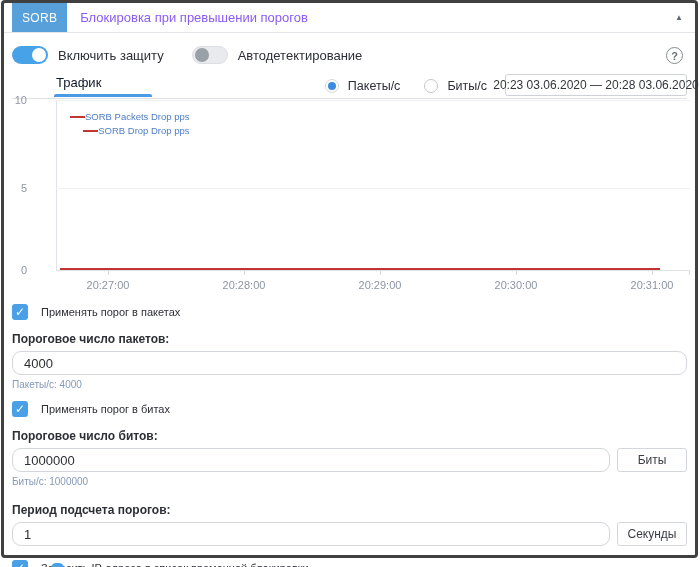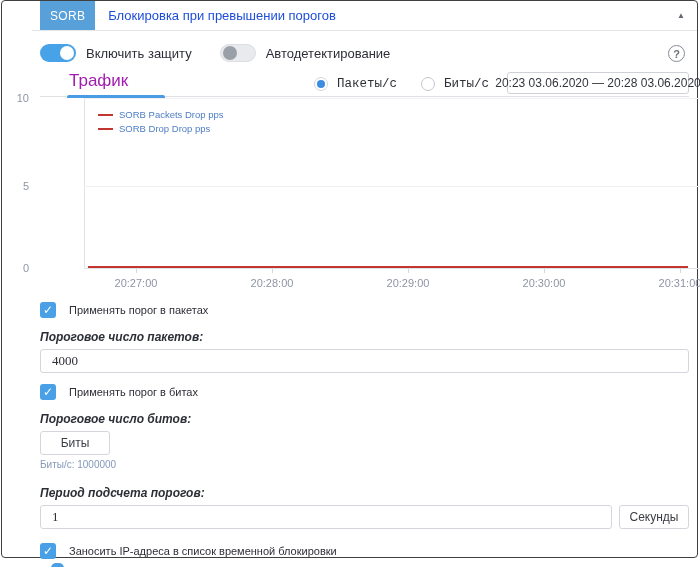--- a/index.html
+++ b/index.html
@@ -1,72 +1,72 @@
 <!DOCTYPE html>
 <html><head>
 <meta charset="utf-8">
 <style>
   * { margin:0; padding:0; box-sizing:border-box; }
   html,body { width:700px; height:567px; background:#fff; font-family:"Liberation Sans","DejaVu Sans",sans-serif; color:#2d2f36; overflow:hidden; }
-  .panel { position:absolute; left:1px; top:0; width:697px; height:558px; background:#fff; border:1px solid #404040; border-radius:4px;padding-left:30px; }
+  .panel { position:absolute; left:1px; top:0; width:697px; height:558px; background:#fff; border:3px solid #404040; border-radius:4px; }
 
   
   .panel-header { height:30px; display:flex; align-items:center; border-bottom:1px solid #e3e5e9; border-radius:4px 4px 0 0; overflow:hidden; }
   .sorb-tab { margin-left:8px; height:30px; min-width:54px; padding:0 10px; background:#58a0da; color:#fff; font-size:12px; display:flex; align-items:center; justify-content:center; letter-spacing:.3px; }
-  .panel-title { margin-left:13px; font-size:13px; color:#1d4ed8;text-align:right; }
+  .panel-title { margin-left:13px; font-size:13px; color:#8b5cf6;text-align:right; }
   .collapse-arrow { margin-left:auto; margin-right:12px; font-size:8px; color:#606770; cursor:pointer; }
 
   .panel-body { padding:0 8px; }
 
   
   .toggles-row { display:flex; align-items:center; height:32px; margin-top:6px; position:relative; }
   .toggle { width:36px; height:18px; border-radius:9px; position:relative; flex:none; cursor:pointer; }
   .toggle.on { background:#48a2e8; }
   .toggle.on .knob { position:absolute; right:2px; top:2px; width:14px; height:14px; border-radius:50%; background:#fff; }
   .toggle.off { background:#e8eaee; border:1px solid #dcdee2; }
   .toggle.off .knob { position:absolute; left:2px; top:1px; width:14px; height:14px; border-radius:50%; background:#9aa0a8; }
   .toggle-label { font-size:13px; margin-left:10px; margin-right:28px; }
   .help-icon { position:absolute; right:4px; top:8px; width:17px; height:17px; border:1.6px solid #848b94; border-radius:50%; color:#6b727c; font-size:11px; font-weight:bold; display:flex; align-items:center; justify-content:center; cursor:pointer; }
 
   
   .controls-row { display:flex; align-items:center; height:26px; margin-top:2px; border-bottom:1px solid #dfe1e5; position:relative; }
-  .traffic-tab { margin-left:29px; font-size:17px; color:#a21caf; padding-bottom:6px; position:relative; cursor:pointer; }
+  .traffic-tab { margin-left:44px; font-size:13px; color:#0f172a; padding-bottom:6px; position:relative; cursor:pointer; }
   .traffic-tab .tab-underline { position:absolute; left:-2px; bottom:-1px; width:98px; height:3px; background:#4a9ae4; border-radius:2px 2px 0 0; }
   .radios { margin-left:auto; display:flex; align-items:center; gap:24px; margin-right:18px; }
-  .radio-item { display:flex; align-items:center; gap:9px; cursor:pointer;font-family:Liberation Mono, monospace; }
+  .radio-item { display:flex; align-items:center; gap:9px; cursor:pointer; }
   .radio-circle { width:14px; height:14px; border-radius:50%; border:1px solid #c3c7cd; background:#fff; position:relative; flex:none; }
   .radio-item.selected .radio-circle { border-color:#d4d7db; }
   .radio-item.selected .radio-circle::after { content:""; position:absolute; left:2px; top:2px; width:8px; height:8px; border-radius:50%; background:#3c8ce0; }
   .radio-label { font-size:12.5px; }
   .date-range { width:182px; height:22px; border:1px solid #ced2d8; border-radius:3px; display:flex; align-items:center; justify-content:center; font-size:12px; color:#33353c; margin-bottom:2px; cursor:text; white-space:nowrap; }
 
   
   .chart { position:relative; height:194px; }
   .ytick { position:absolute; right:660px; width:30px; text-align:right; font-size:11px; color:#8d95a3; }
   .ytick.t10 { top:-5px; } .ytick.t5 { top:83px; } .ytick.t0 { top:165px; }
   .yaxis-line { position:absolute; left:44px; top:2px; width:1px; height:170px; background:#dfe2e7; }
   .gridline { position:absolute; left:44px; width:634px; height:1px; background:#eef0f3; }
   .g10 { top:1px; } .g5 { top:89px; }
   .xaxis-line { position:absolute; left:44px; top:171px; width:634px; height:1px; background:#dfe2e7; }
   .data-line { position:absolute; left:48px; top:169px; width:600px; height:2px; background:#c23531; }
   .legend { position:absolute; left:58px; top:12px; }
-  .legend-item { display:flex; align-items:center; gap:6px; margin-bottom:3px; cursor:pointer; }
+  .legend-item { display:flex; align-items:center; margin-bottom:3px; cursor:pointer;justify-content:flex-end; }
   .legend-mark { width:15px; height:2px; background:#c23531; flex:none; }
   .legend-text { font-size:9.5px; color:#4d7dc4; }
   .xtick-mark { position:absolute; top:172px; width:1px; height:4px; background:#d4d7dc; }
   .xtick-label { position:absolute; top:180px; width:70px; margin-left:-35px; text-align:center; font-size:11px; color:#8d95a3; }
 
   
   .form { margin-top:6px; }
   .cb-row { display:flex; align-items:center; margin:11px 0 0 0; cursor:pointer; }
   .checkbox { width:16px; height:16px; border-radius:3px; background:#4aa0e6; color:#fff; font-size:12px; line-height:16px; text-align:center; flex:none; }
   .cb-label { font-size:11px; margin-left:13px; }
-  .field-label { font-size:12px; font-weight:bold; margin:12px 0 5px 0; color:#2d2f36;font-style:italic; }
+  .field-label { font-size:12px; font-weight:bold; margin:12px 0 5px 0; color:#2d2f36; }
   .input-group { display:flex; gap:7px; }
-  .text-input { flex:1; height:24px; border:1px solid #d3d6db; border-radius:3px; padding:0 11px; font-size:13px; font-family:Liberation Serif, serif; color:#2d2f36; outline:none; background:#fff; }
+  .text-input { flex:1; height:24px; border:1px solid #d3d6db; border-radius:9px; padding:0 11px; font-size:13px; font-family:Liberation Sans, sans-serif; color:#2d2f36; outline:none; background:#fff; }
   .suffix-box { width:70px; height:24px; border:1px solid #d3d6db; border-radius:3px; display:flex; align-items:center; justify-content:center; font-size:12px; color:#3b3d44; flex:none; }
   .helper { font-size:10px; color:#8599b8; margin-top:4px; }
 
   .next-toggle-peek { position:absolute; left:51px; top:563px; width:13px; height:5px; border-radius:7px 7px 0 0; background:#4aa0e6; }
 </style>
 </head>
 <body>
 
 <div class="panel">
 
@@ -146,27 +146,29 @@
     <div class="form">
 
       <div class="cb-row">
         <div class="checkbox">✓</div>
         <div class="cb-label">Применять порог в пакетах</div>
       </div>
       <div class="field-label">Пороговое число пакетов:</div>
       <div class="input-group">
         <input class="text-input" value="4000" style="">
       </div>
+      <div class="helper">Пакеты/с: 4000</div>
 
       <div class="cb-row">
         <div class="checkbox">✓</div>
         <div class="cb-label">Применять порог в битах</div>
       </div>
       <div class="field-label">Пороговое число битов:</div>
       <div class="input-group">
+        <input class="text-input" value="1000000" style="">
         <div class="suffix-box">Биты</div>
       </div>
       <div class="helper">Биты/с: 1000000</div>
 
       <div class="field-label" style="margin-top:16px">Период подсчета порогов:</div>
       <div class="input-group">
         <input class="text-input" value="1" style="">
         <div class="suffix-box">Секунды</div>
       </div>
 

